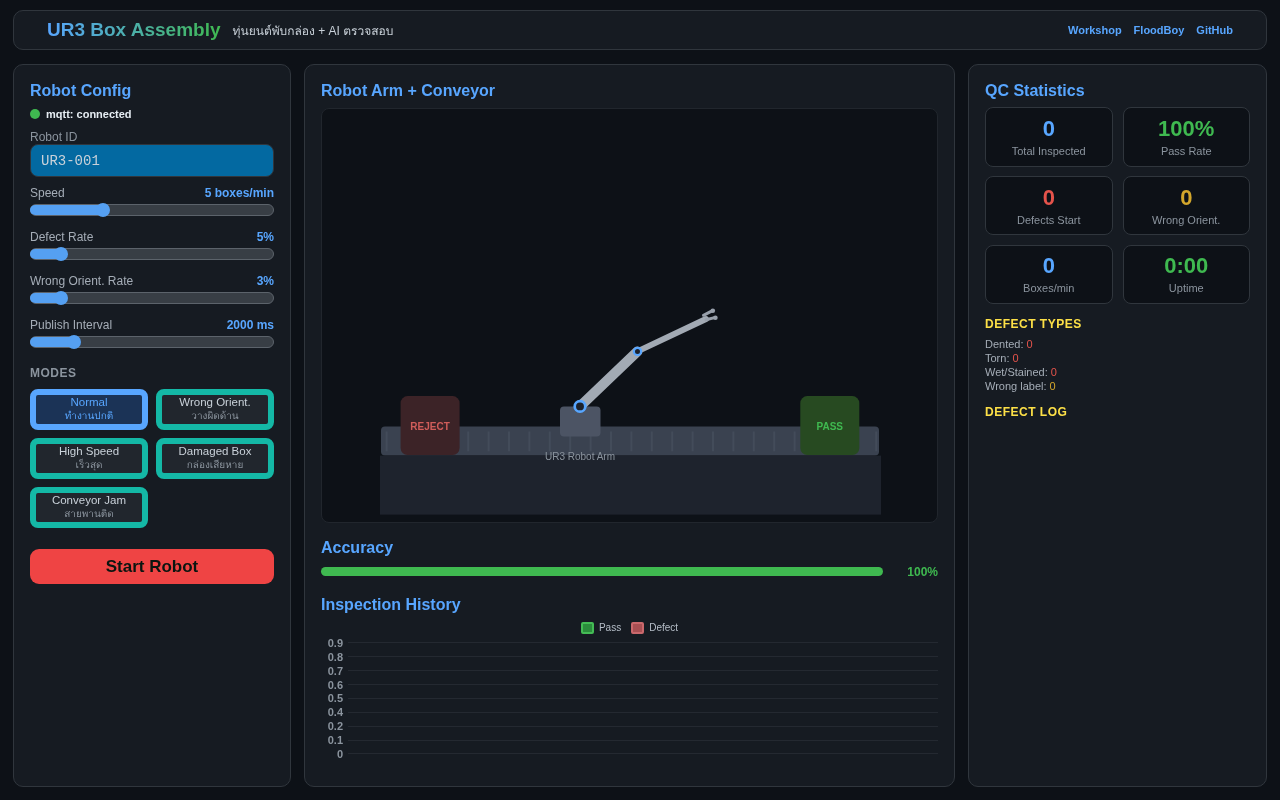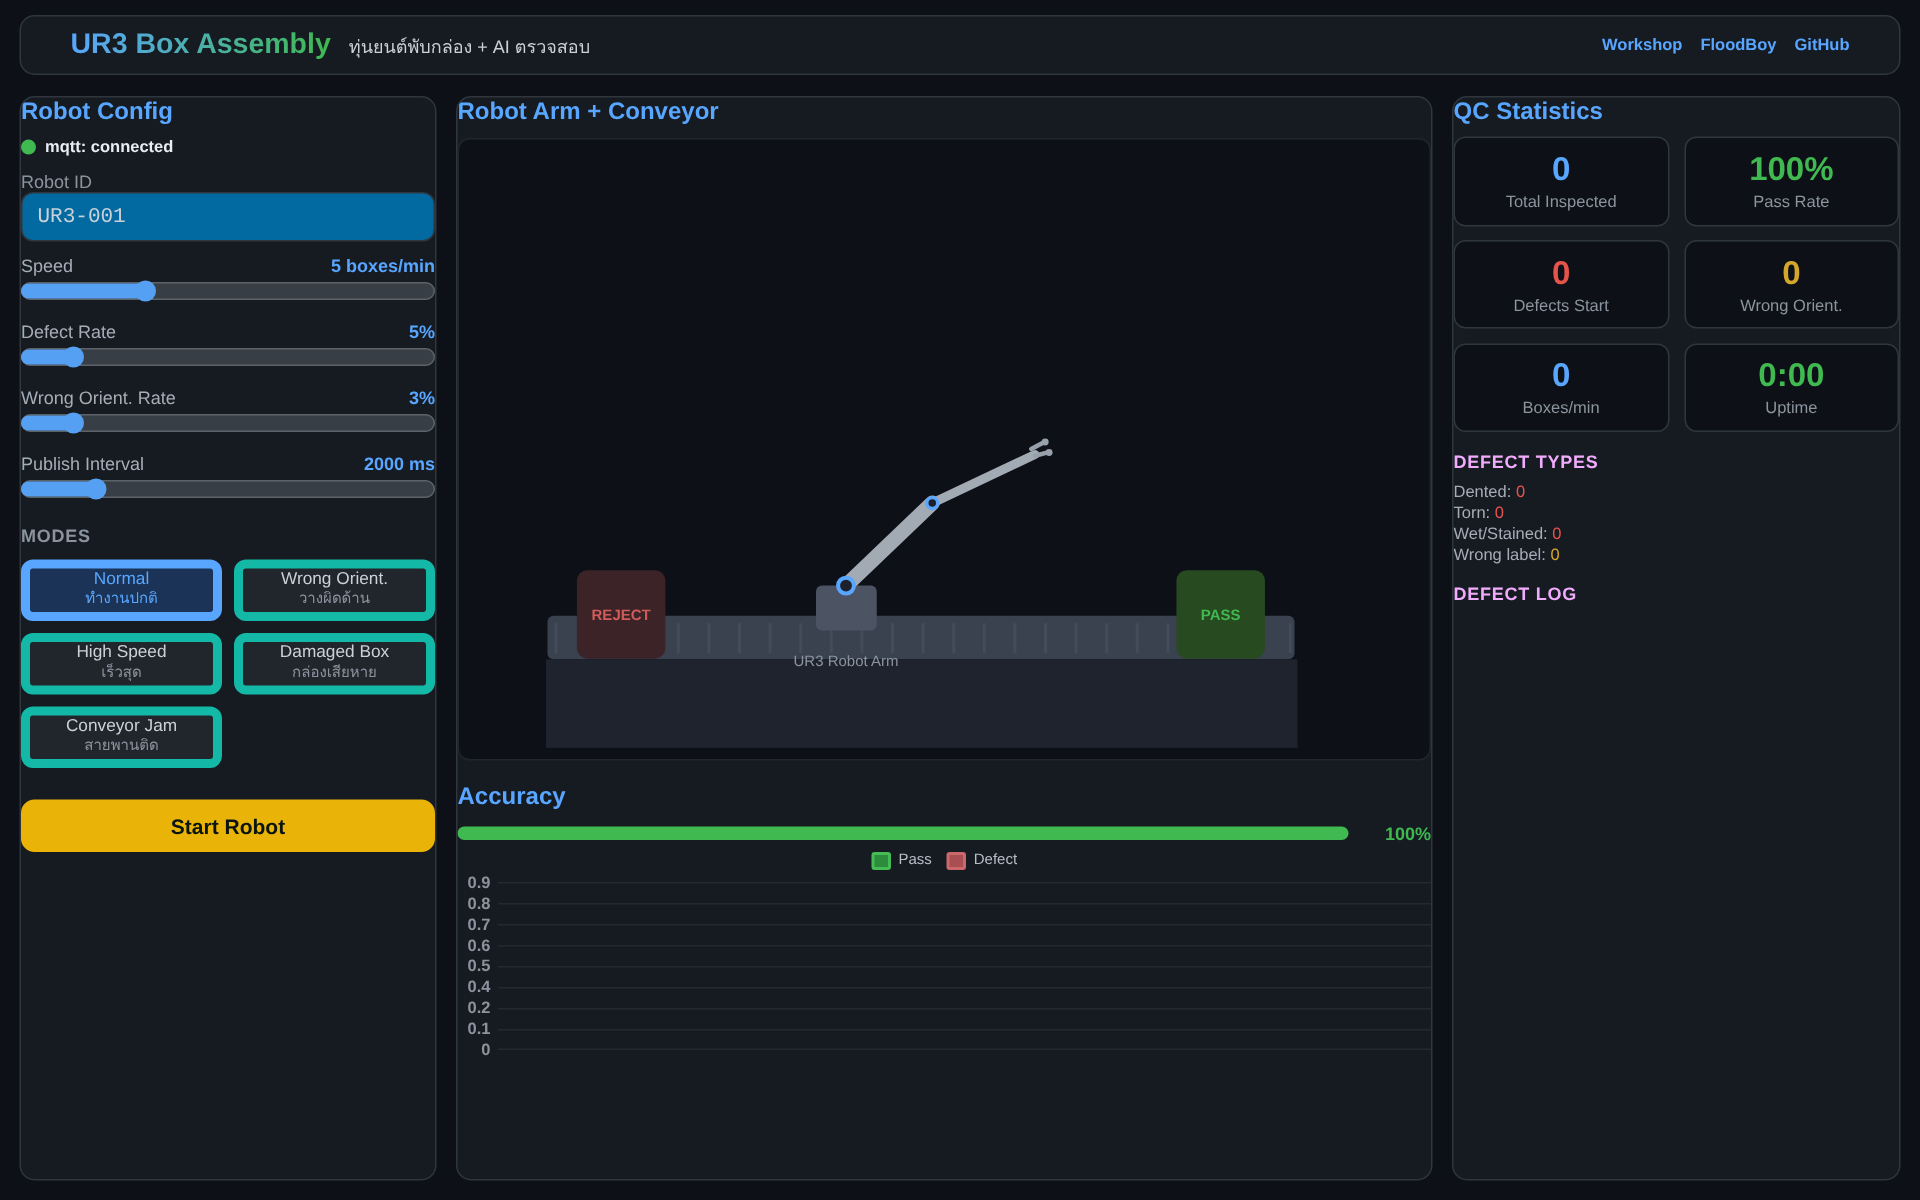--- a/index.html
+++ b/index.html
@@ -21,21 +21,21 @@
     -webkit-background-clip:text; background-clip:text; color:transparent;
   }
   .subtitle { font-size:12px; color:#c9d1d9; margin-left:12px; }
   nav { margin-left:auto; display:flex; gap:12px; }
   nav a { color:#58a6ff; font-size:11px; font-weight:bold; text-decoration:none; }
   main {
     margin-top:14px;
     display:grid; grid-template-columns:278px 1fr 299px; gap:13px;
     height:723px;
   }
-  main > .panel { overflow:hidden; }
+  main > .panel { padding:16px; overflow:hidden; }
   h2 { font-size:16px; font-weight:bold; color:#58a6ff; line-height:19px; }
 
   
   .status { display:flex; align-items:center; gap:6px; margin-top:7px; font-size:11px; font-weight:bold; color:#e6edf3; height:13px; }
   .dot { width:10px; height:10px; border-radius:50%; background:#3fb950; }
   .lbl { font-size:12px; color:#8b949e; margin-top:10px; line-height:14px; }
   input.txt {
     width:100%; height:33px; display:block;
     background:#0369a1; border:1px solid #30363d; border-radius:8px;
     color:#c9d1d9; font-size:14px; font-family:Liberation Mono, monospace; padding:0 10px;
@@ -64,21 +64,21 @@
   .mode {
     height:41px; border-radius:8px; background:#21262d; border:6px solid #14b8a6;
     display:flex; flex-direction:column; align-items:center; justify-content:flex-start;
   }
   .mode .m1 { font-size:11.5px; color:#c9d1d9; line-height:14px; }
   .mode .m2 { font-size:10px; color:#8b949e; line-height:13px; }
   .mode.active { background:#1b3356; border-color:#58a6ff; }
   .mode.active .m1, .mode.active .m2 { color:#58a6ff; }
   .start {
     margin-top:21px; width:100%; height:35px; border:none; border-radius:9px;
-    background:#eab308; color:#0a1510; font-size:14px; font-weight:bold; font-family:inherit;
+    background:#ef4444; color:#0a1510; font-size:17px; font-weight:bold; font-family:inherit;
   }
 
   
   #mid h2 { line-height:19px; }
   .canvas {
     margin-top:8px; height:415px; background:#0d1117;
     border:1px solid #21262d; border-radius:8px; position:relative; overflow:hidden;
   }
   h2.acc { margin-top:15px; }
   .accrow { display:flex; align-items:center; margin-top:10px; height:9px; }
@@ -99,21 +99,21 @@
   
   .stats { display:grid; grid-template-columns:1fr 1fr; gap:9.3px 10px; margin-top:7px; }
   .card {
     height:59.5px; background:#0d1117; border:1px solid #30363d; border-radius:8px;
     display:flex; flex-direction:column; align-items:center; justify-content:center;
   }
   .card .num { font-size:22px; font-weight:bold; line-height:26px; }
   .card .cap { font-size:11px; color:#8b949e; margin-top:3px; line-height:13px; }
   .c-blue { color:#58a6ff; } .c-green { color:#3fb950; }
   .c-red { color:#e5534b; } .c-yellow { color:#d4a72c; }
-  .sect { font-size:12px; font-weight:bold; color:#f0abfc; letter-spacing:.5px; margin-top:13px; line-height:14px; }
+  .sect { font-size:12px; font-weight:bold; color:#fde047; letter-spacing:.5px; margin-top:13px; line-height:14px; }
   .dlist { margin-top:6px; font-size:11px; color:#a5adb7; line-height:14px; }
   .sect.log { margin-top:12px; }
 </style>
 </head>
 <body>
   <header class="panel">
     <h1>UR3 Box Assembly</h1>
     <span class="subtitle">ทุ่นยนต์พับกล่อง + AI ตรวจสอบ</span>
     <nav>
       <a>Workshop</a>
@@ -242,20 +242,21 @@
           <circle cx="258" cy="297.4" r="5.3" fill="#1c212b" stroke="#58a6ff" stroke-width="2.7"></circle>
           <circle cx="315.5" cy="242.4" r="3.6" fill="#1c212b" stroke="#58a6ff" stroke-width="2.2"></circle>
           <text x="258" y="351" fill="#8b949e" font-size="10" text-anchor="middle">UR3 Robot Arm</text>
         </svg>
       </div>
       <h2 class="acc">Accuracy</h2>
       <div class="accrow">
         <div class="accbar"></div>
         <div class="accval">100%</div>
       </div>
+      <h2 class="hist">Inspection History</h2>
       <div class="legend">
         <span class="sw g"></span>
         <span class="t">Pass</span>
         <span class="sw r"></span>
         <span class="t">Defect</span>
       </div>
       <div class="chart">
         <div class="gl">
           <span class="yl">0.9</span>
           <span class="ln"></span>

